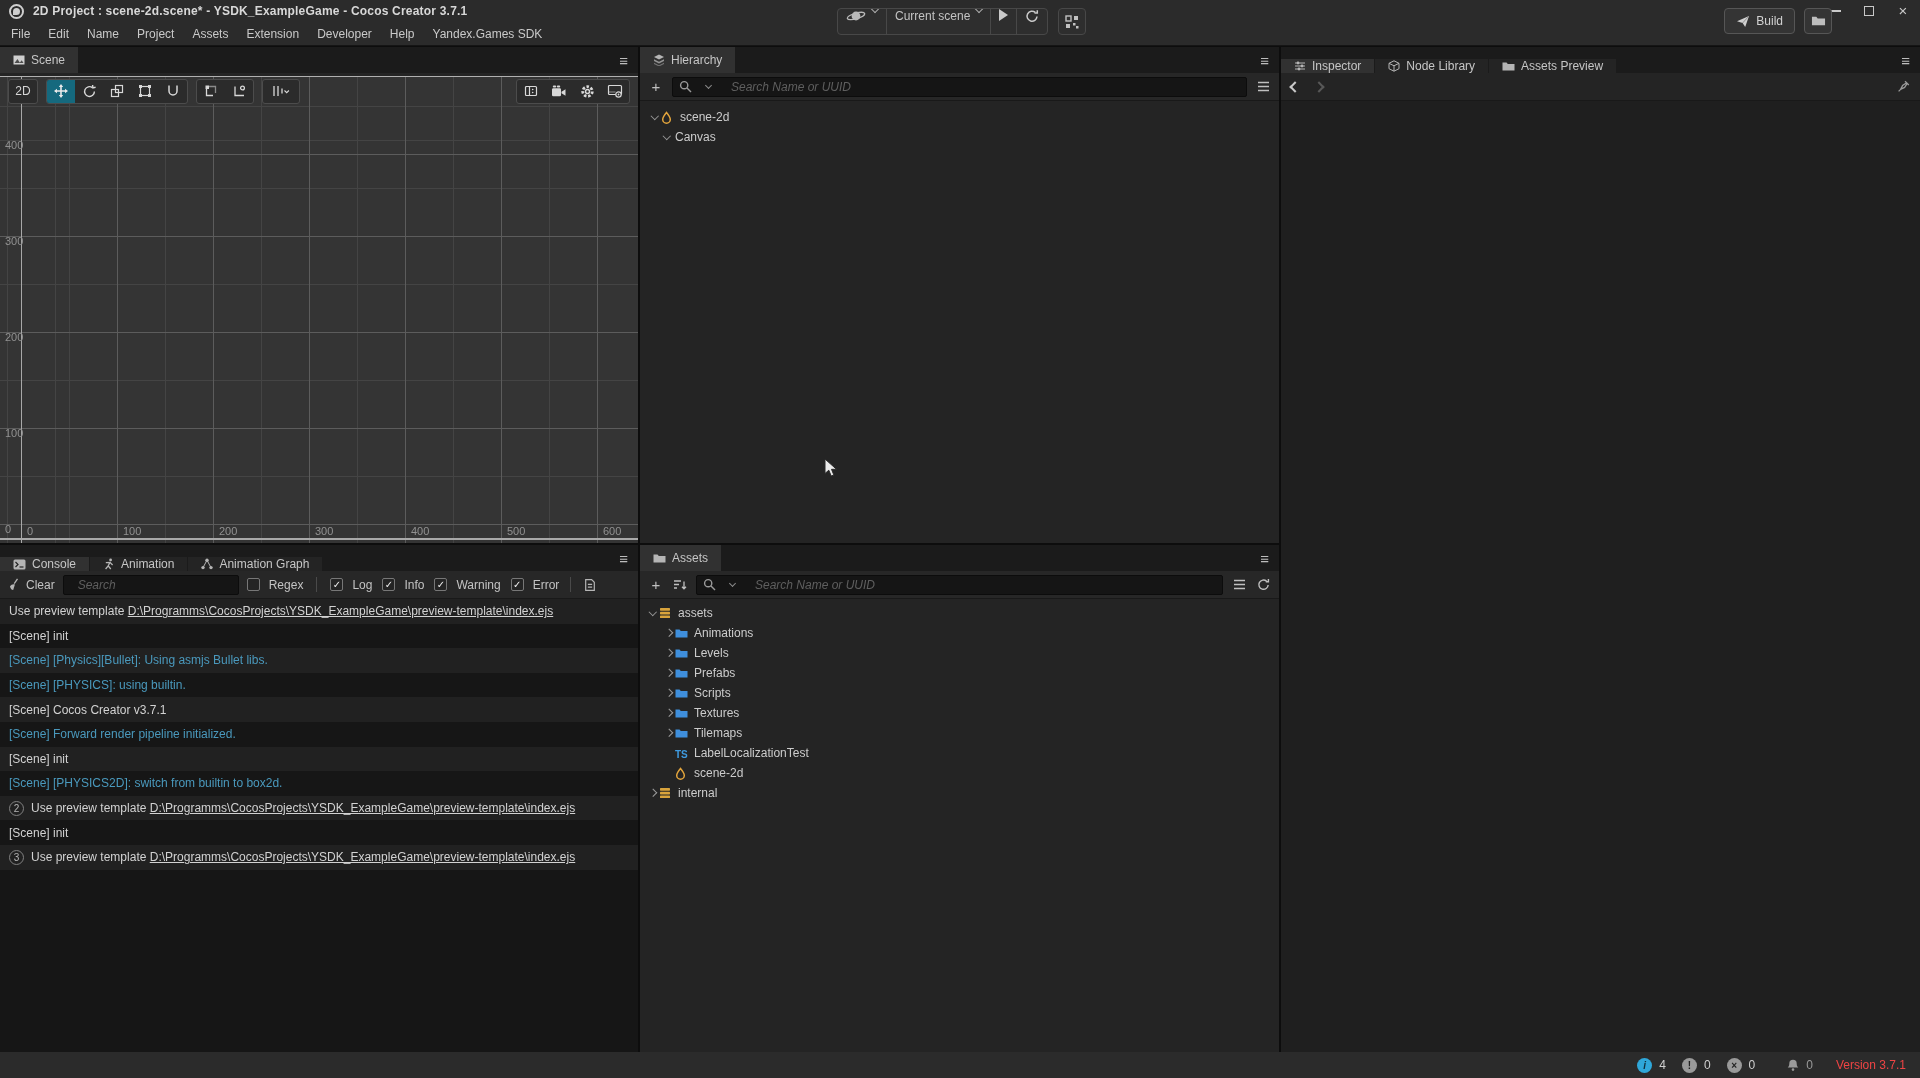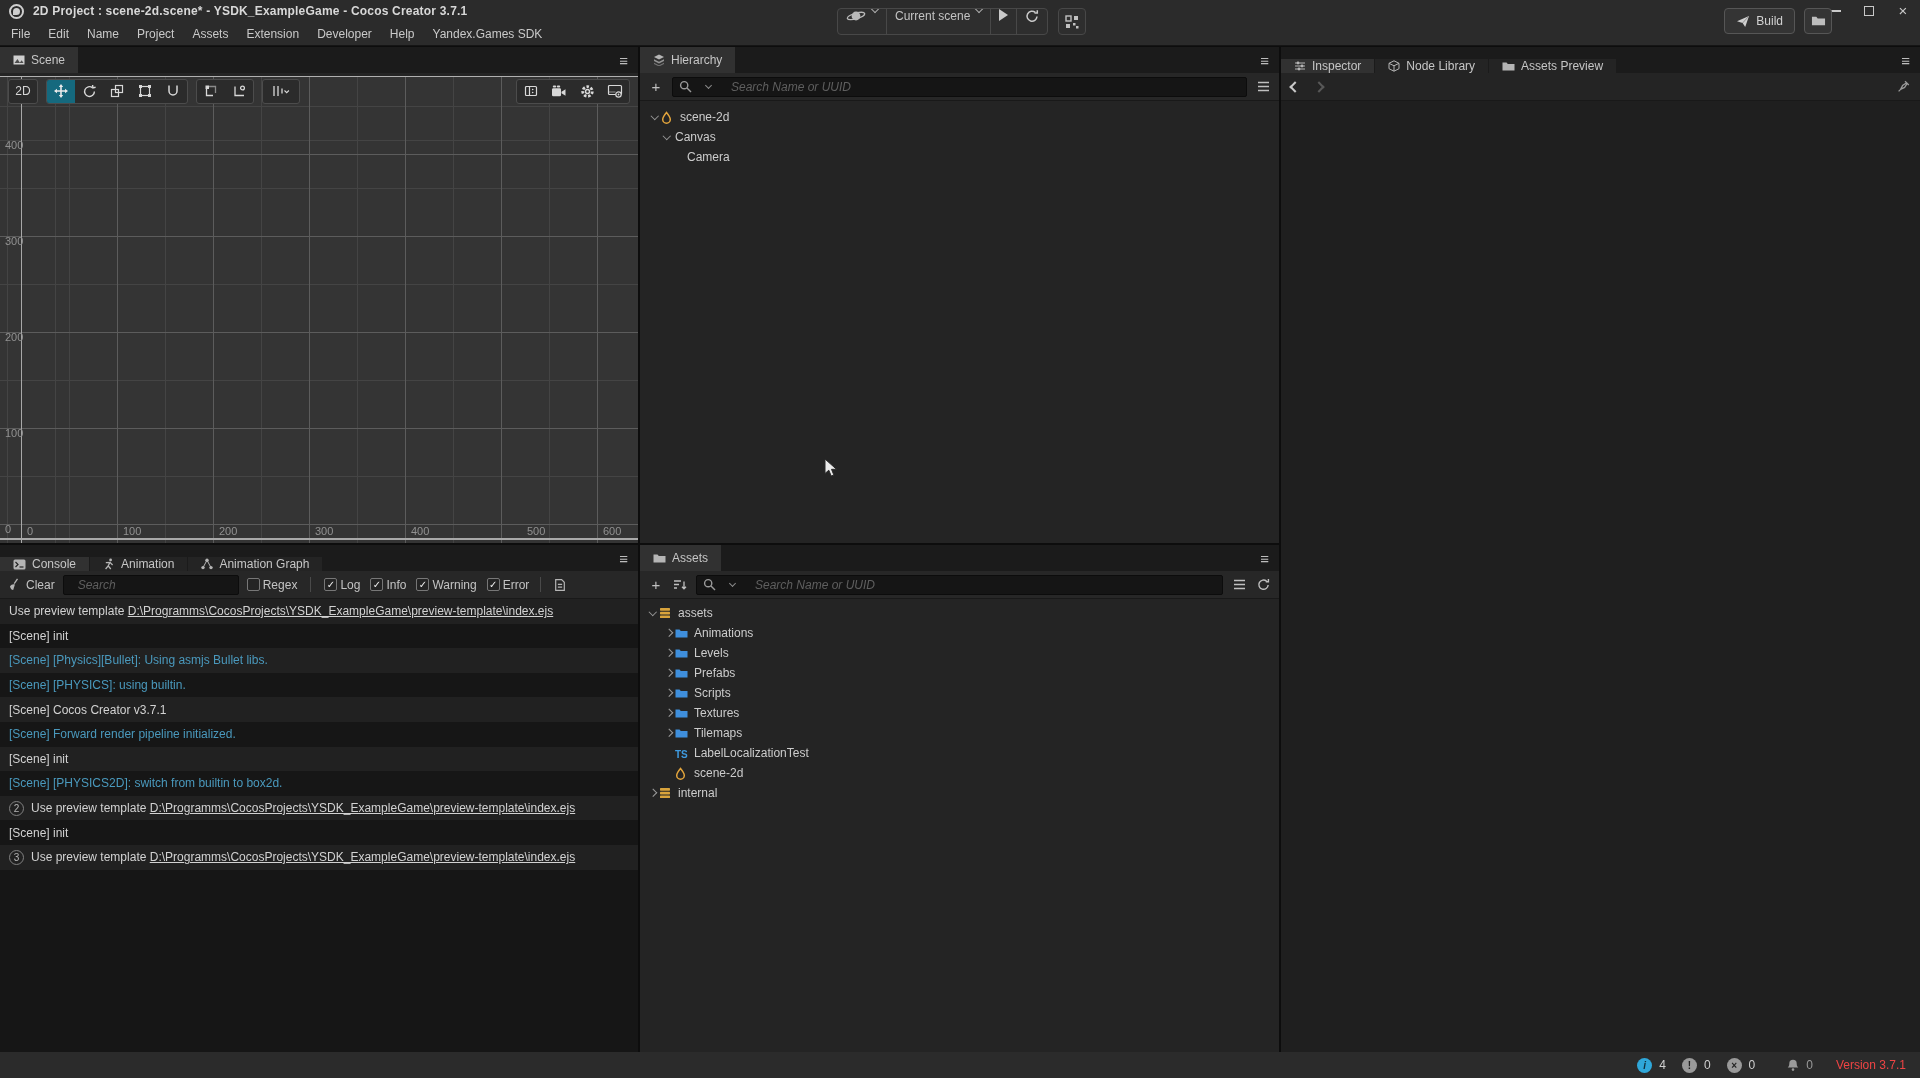--- a/index.html
+++ b/index.html
@@ -68,21 +68,21 @@
   .rlabel{position:absolute;font-size:11px;color:#919191;}
   .scene-toolbar{position:absolute;left:8px;right:8px;top:31px;height:26px;display:flex;align-items:center;gap:8px;}
   .sbtn{height:25px;min-width:30px;display:flex;align-items:center;justify-content:center;background:#2b2b2b;border:1px solid #4c4c4c;border-radius:3px;color:#d5d5d5;font-size:12px;padding:0 4px;}
   .toolgroup{display:flex;border:1px solid #4c4c4c;border-radius:3px;background:#2b2b2b;height:25px;align-items:stretch;overflow:hidden;}
   .tg{width:28px;display:flex;align-items:center;justify-content:center;}
   .tg.selected{background:#15697e;}
   .sright{margin-left:auto;display:flex;}
 
   
   .filtersep{width:1px;height:15px;background:#4a4a4a;margin:0 3px;}
-  .filter{display:flex;align-items:center;gap:3px;color:#c3c3c3;font-size:12px;}
+  .filter{display:flex;align-items:center;gap:9px;color:#c3c3c3;font-size:12px;}
   .cbox{width:13px;height:13px;border:1px solid #777;border-radius:2px;background:#242424;display:flex;align-items:center;justify-content:center;font-size:10px;color:#f0f0f0;line-height:11px;}
   .clearbtn{display:flex;align-items:center;gap:5px;color:#c3c3c3;font-size:12px;}
   #logs{position:absolute;left:0;top:54px;right:0;bottom:0;background:#161616;}
   .logrow{height:24.6px;display:flex;align-items:center;padding:0 9px;font-size:12px;color:#d2d2d2;white-space:nowrap;overflow:hidden;}
   .logrow.odd{background:#212121;}
   .logrow.even{background:#161616;}
   .logrow.info .ltext{color:#4a99bd;}
   .loglink{text-decoration:underline;}
   .badge{width:15px;height:15px;border:1px solid #818181;border-radius:50%;font-size:10px;color:#b5b5b5;display:flex;align-items:center;justify-content:center;margin-right:7px;flex:none;}
 
@@ -213,21 +213,21 @@
         <span class="burger">≡</span>
       </div>
       <div class="scene-view" id="sceneview">
         <div class="axis-v"></div>
         <div class="axis-h"></div>
       <span class="rlabel" style="left: 27px; top: 448px;">0</span>
           <span class="rlabel" style="left: 123px; top: 448px;">100</span>
           <span class="rlabel" style="left: 219px; top: 448px;">200</span>
           <span class="rlabel" style="left: 315px; top: 448px;">300</span>
           <span class="rlabel" style="left: 411px; top: 448px;">400</span>
-          <span class="rlabel" style="left: 507px; top: 448px; margin-left: 20px;">500</span>
+          <span class="rlabel" style="left: 507px; top: 448px;">500</span>
           <span class="rlabel" style="left: 603px; top: 448px;">600</span>
           <span class="rlabel" style="left: 5px; top: 62px;">400</span>
           <span class="rlabel" style="left: 5px; top: 158px;">300</span>
           <span class="rlabel" style="left: 5px; top: 254px;">200</span>
           <span class="rlabel" style="left: 5px; top: 350px;">100</span>
           <span class="rlabel" style="left: 5px; top: 446px;">0</span>
         </div>
       <div class="scene-toolbar">
         <div class="sbtn">2D</div>
         <div class="toolgroup">
@@ -483,24 +483,20 @@
               </svg>
             </span>
             <span class="nlabel">scene-2d</span>
           </div>
           <div class="trow" style="padding-left: 20px;">
             <span class="chevc">
               <span class="chevline down"></span>
             </span>
             <span class="nlabel">Canvas</span>
           </div>
-          <div class="trow" style="padding-left: 32px;">
-            <span class="chevc"></span>
-            <span class="nlabel">Camera</span>
-          </div>
         </div>
     </div>
 
     <div class="panel" id="assetsPanel">
       <div class="tabbar">
         <div class="tab active">
           <svg width="13" height="11" viewBox="0 0 13 11">
               <path d="M0.5 1.5 h4 l1.3 1.6 h6.7 v6.4 h-12z" fill="#b5b5b5"></path>
             </svg>
           <span>Assets</span>

